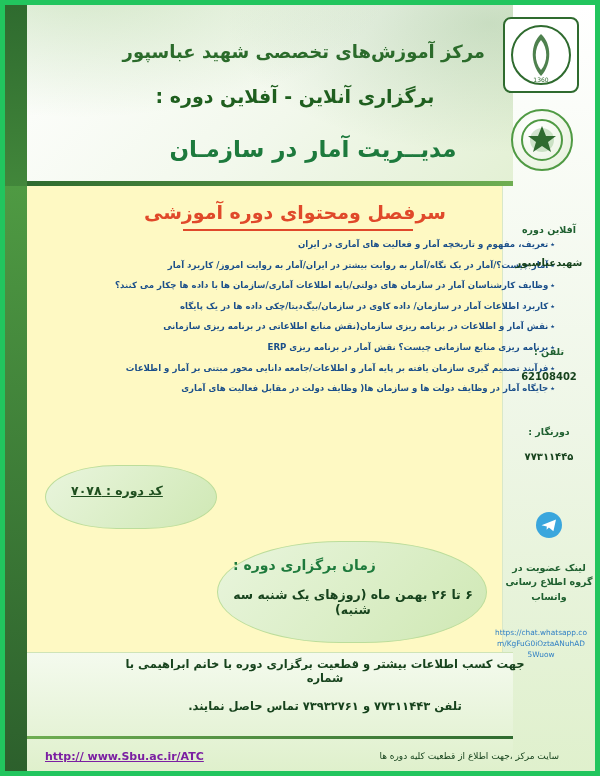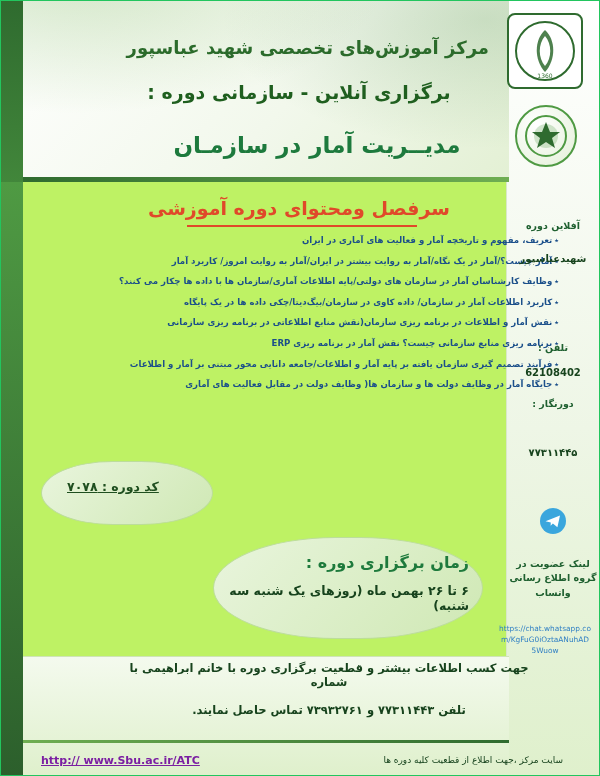--- a/index.html
+++ b/index.html
@@ -8,23 +8,23 @@
     background: #ffffff;
   }
   body {
     font-family: "DejaVu Sans", "Liberation Sans", sans-serif;
   }
   .poster {
     position: relative;
     width: 600px;
     height: 776px;
     overflow: hidden;
-    background: #bef264;
+    background: #fef9c3;
     box-sizing: border-box;
-    border: 1px solid #22c55e;
+    border: 5px solid #22c55e;
   }
 
   
   .bg-left-strip {
     position: absolute;
     left: 0; top: 0;
     width: 22px; height: 776px;
     background: linear-gradient(180deg, #2f6b2f 0%, #4f9a43 40%, #9ec97f 100%);
   }
   .bg-right-panel {
@@ -185,31 +185,31 @@
     color: #1f4f1f;
     font-size: 12.5px;
     font-weight: bold;
     direction: rtl;
     text-decoration: underline;
   }
   .time-title {
     position: absolute;
     left: 228px; top: 552px;
     width: 240px;
-    text-align: right;
+    text-align: left;
     color: #1e7a3c;
-    font-size: 16px;
+    font-size: 14px;
     font-weight: bold;
     direction: rtl;
   }
   .time-value {
     position: absolute;
     left: 228px; top: 582px;
     width: 240px;
-    text-align: right;
+    text-align: center;
     color: #17431d;
     font-size: 12.5px;
     font-weight: bold;
     direction: rtl;
   }
 
   
   .side {
     position: absolute;
     right: 0;
@@ -298,21 +298,21 @@
   </div>
   <div class="logo-atc">
     <svg width="46" height="46" viewBox="0 0 46 46" aria-hidden="true">
       <circle cx="23" cy="23" r="20" fill="none" stroke="#4f9a43" stroke-width="2"></circle>
       <circle cx="23" cy="23" r="12" fill="#4f9a43" opacity="0.25"></circle>
       <path d="M23 9 L27 19 L37 19 L29 25 L32 35 L23 29 L14 35 L17 25 L9 19 L19 19 Z" fill="#2f6b2f"></path>
     </svg>
   </div>
 
   <div class="hdr-line1">مرکز آموزش‌های تخصصی شهید عباسپور</div>
-  <div class="hdr-line2">برگزاری آنلاین - سازمانی دوره :</div>
+  <div class="hdr-line2">برگزاری آنلاین - آفلاین دوره :</div>
   <div class="hdr-line3">مدیــریت آمار در سازمـان</div>
 
   <div class="section-title">سرفصل ومحتوای دوره آموزشی</div>
   <div class="title-underline"></div>
 
   <div class="topics">
     <div class="topic"><span class="star">٭</span><span>تعریف، مفهوم و تاریخچه آمار و فعالیت های آماری در ایران</span></div>
     <div class="topic"><span class="star">٭</span><span>آمار چیست؟/آمار در یک نگاه/آمار به روایت بیشتر در ایران/آمار به روایت امروز/ کاربرد آمار</span></div>
     <div class="topic"><span class="star">٭</span><span>وظایف کارشناسان آمار در سازمان های دولتی/پایه اطلاعات آماری/سازمان ها با داده ها چکار می کنند؟</span></div>
     <div class="topic"><span class="star">٭</span><span>کاربرد اطلاعات آمار در سازمان/ داده کاوی در سازمان/بیگ‌دیتا/چکی داده ها در یک پایگاه</span></div>
@@ -325,21 +325,21 @@
   <div class="code-box">کد دوره : ۷۰۷۸</div>
   <div class="time-title">زمان برگزاری دوره :</div>
   <div class="time-value">۶ تا ۲۶ بهمن ماه (روزهای یک شنبه سه شنبه)</div>
 
   <div class="side side-lbl" style="top:218px;">آفلاین دوره</div>
   <div class="side side-val" style="top:250px;">شهیدعباسپور</div>
 
   <div class="side side-lbl" style="top:340px;">تلفن :</div>
   <div class="side side-val" style="top:364px;">62108402</div>
 
-  <div class="side side-lbl" style="top:396px;">دورنگار :</div>
+  <div class="side side-lbl" style="top:420px;">دورنگار :</div>
   <div class="side side-val" style="top:444px;">۷۷۳۱۱۴۴۵</div>
 
   <div class="tg-icon">
     <svg width="28" height="28" viewBox="0 0 28 28" aria-hidden="true">
       <circle cx="14" cy="14" r="13" fill="#3aa6dd"></circle>
       <path d="M6.5 14.2 L21 8.5 L18.4 20.2 L13.9 16.6 L11.6 18.8 L11.8 15.6 Z" fill="#ffffff"></path>
     </svg>
   </div>
 
   <div class="side side-lbl" style="top:556px;">لینک عضویت در گروه اطلاع رسانی واتساب</div>

